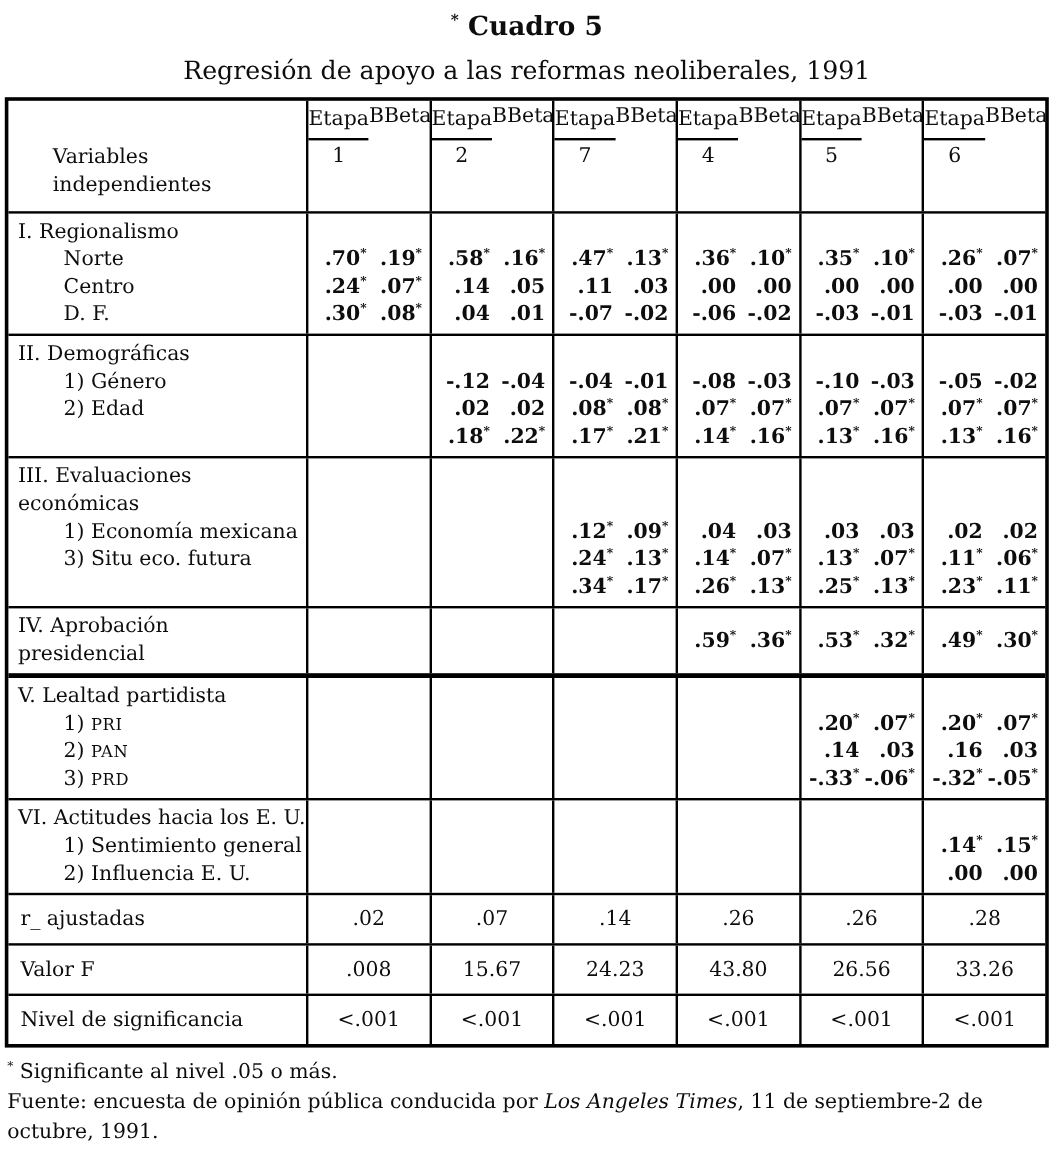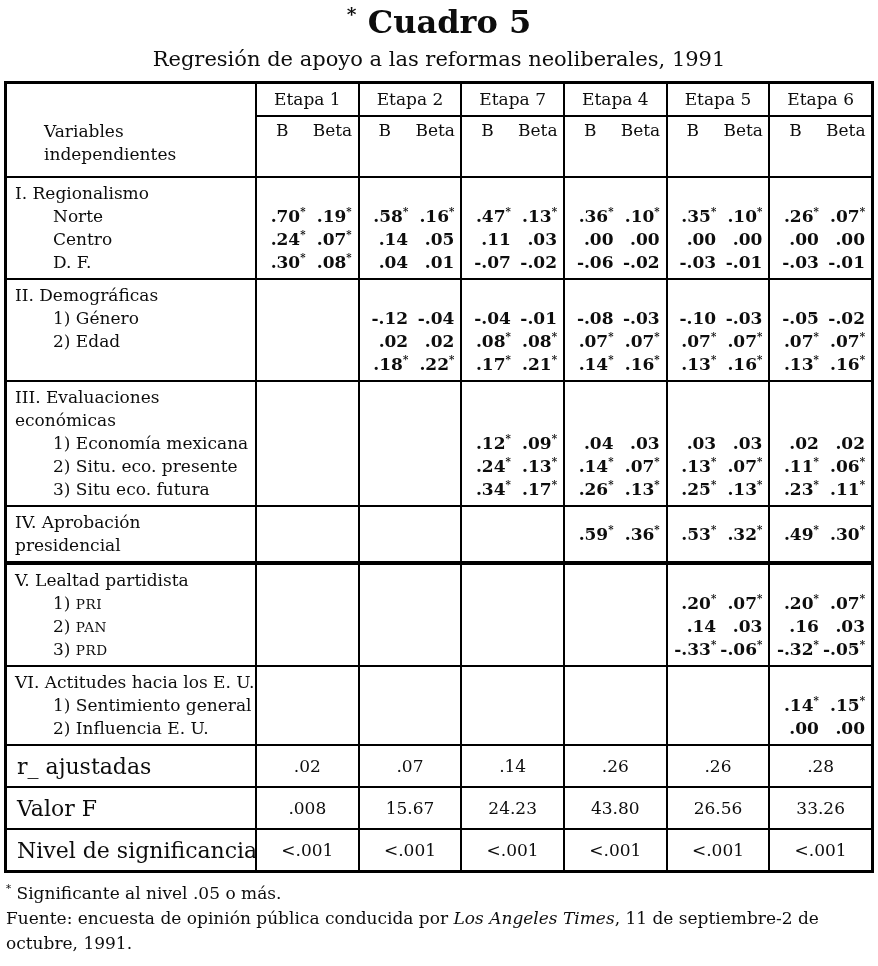--- a/index.html
+++ b/index.html
@@ -1,53 +1,53 @@
 <!DOCTYPE html>
 <html><head>
 <meta charset="utf-8">
 <style>
   html,body{margin:0;padding:0;background:#ffffff;color:#0d0d0d;}
   body{width:878px;font-family:"DejaVu Serif","Liberation Serif",serif;}
   .page{padding:6px 4px 0 4px;}
 
-  .title{text-align:center;font-weight:bold;font-size:32px;line-height:32px;}
+  .title{text-align:center;font-weight:bold;font-size:22px;line-height:32px;}
   .title sup{font-size:58%;}
   .subtitle{text-align:center;font-size:21px;line-height:26px;margin-top:8px;}
 
   .table{border:3px solid #000;margin-top:9px;background:#fff;}
   .trow{display:grid;grid-template-columns:248px repeat(6,1fr);border-top:2px solid #000;}
   .trow:first-child{border-top:0;}
   .trow.thick{border-top:4px solid #000;}
   .cell{border-left:2px solid #000;min-width:0;}
   .cell:first-child{border-left:0;}
 
   .header-row{height:92px;}
   .var-head{display:flex;flex-direction:column;justify-content:flex-end;
             padding:0 0 10px 10px;font-size:17px;line-height:23px;margin-left:27px;}
-  .etapa-head{display:flex;flex-direction:column;}
+  .etapa-head{display:flex;flex-direction:row;}
   .etapa-name{text-align:center;height:31px;line-height:31px;border-bottom:2px solid #000;font-size:17px;}
   .bbeta{display:flex;height:30px;line-height:30px;font-size:17px;margin-top:2px;}
   .hb{flex:1;text-align:center;}
 
   .section .cell{padding-top:4px;padding-bottom:4px;}
   .sec-title,.row-label,.vline{height:23px;line-height:23px;font-size:17px;}
   .label-cell{white-space:nowrap;overflow:hidden;}
   .sec-title{padding-left:8px;}
   .row-label{padding-left:46px;}
   .acro{font-size:80%;letter-spacing:.5px;}
 
   .vals{display:flex;flex-direction:column;font-weight:bold;}
   .vals.center{justify-content:center;}
   .vline{display:flex;}
   .vline .b{flex:11;text-align:right;padding-right:2px;}
   .vline .beta{flex:10;text-align:right;padding-right:6px;}
   .sv sup,.fnstar{font-size:60%;line-height:0;}
 
   .sumrow .cell{padding-top:9px;padding-bottom:8px;}
-  .sum-label{padding-left:10px;font-size:22px;line-height:23px;}
+  .sum-label{padding-left:10px;font-size:17px;line-height:23px;}
   .sumval{text-align:center;font-size:17px;line-height:23px;}
 
   .fns{margin:8px 2px 0 2px;font-size:17px;}
   .fn{line-height:25px;}
   .fn .fnstar{vertical-align:super;}
   .fn-small{font-size:14px;font-family:"DejaVu Sans","Liberation Sans",sans-serif;
             margin-top:8px;padding-left:14px;line-height:18px;}
   .it{font-style:italic;}
 </style>
 </head>
@@ -290,21 +290,20 @@
             <span class="sv b">.13<sup>*</sup></span>
             <span class="sv beta">.16<sup>*</sup></span>
           </div>
         </div>
       </div>
       <div class="trow section">
         <div class="cell label-cell">
           <div class="sec-title">III. Evaluaciones</div>
           <div class="sec-title">económicas</div>
           <div class="row-label">1) Economía mexicana</div>
-          <div class="row-label">2) Situ. eco. presente</div>
           <div class="row-label">3) Situ eco. futura</div>
         </div>
         <div class="cell vals">
           <div class="vline blank"></div>
           <div class="vline blank"></div>
           <div class="vline blank"></div>
           <div class="vline blank"></div>
           <div class="vline blank"></div>
         </div>
         <div class="cell vals">

